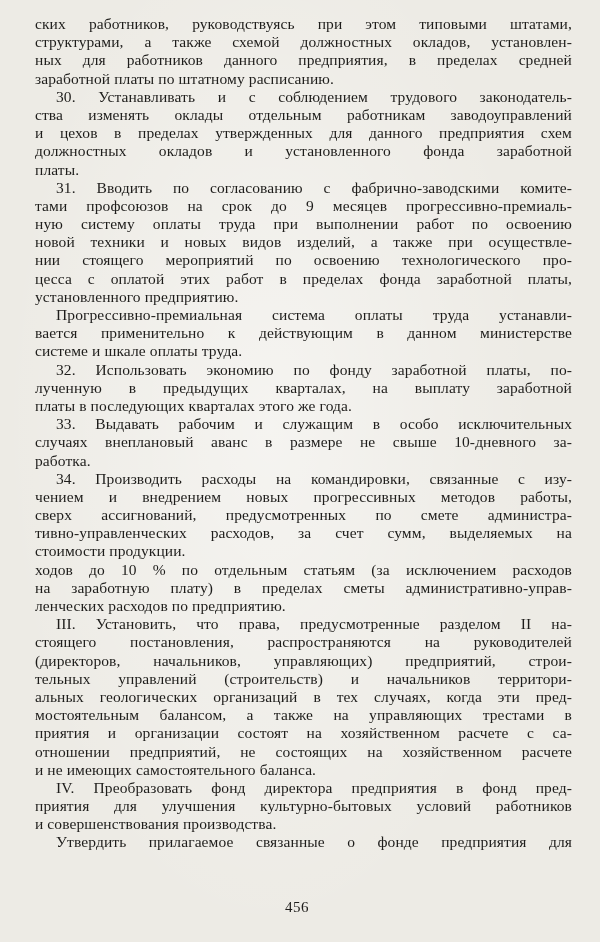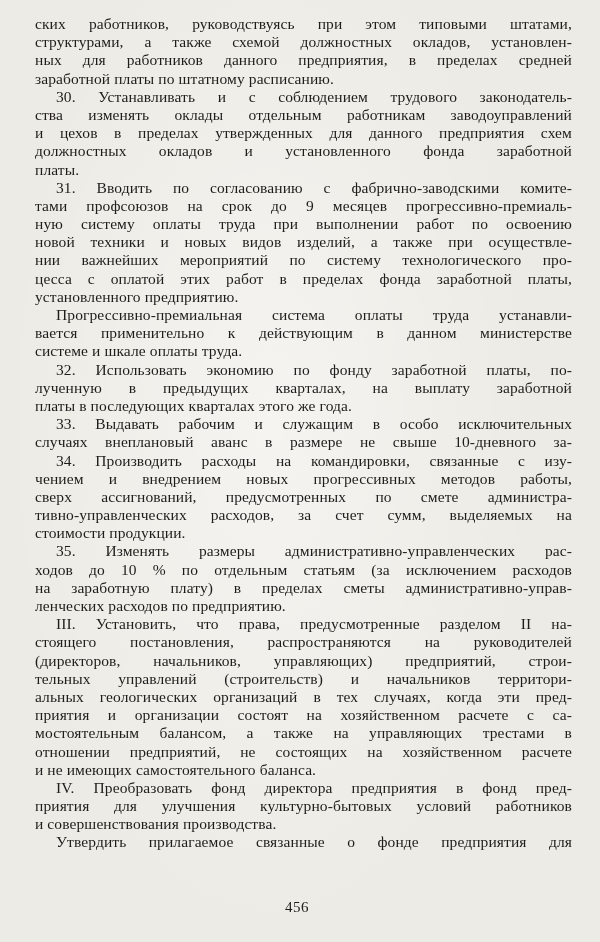--- a/index.html
+++ b/index.html
@@ -76,59 +76,59 @@
         <div class="line">ства изменять оклады отдельным работникам заводоуправлений</div>
         <div class="line">и цехов в пределах утвержденных для данного предприятия схем</div>
         <div class="line">должностных окладов и установленного фонда заработной</div>
         <div class="line lastline">платы.</div>
       </div>
       <div class="paragraph">
         <div class="line indent">31. Вводить по согласованию с фабрично-заводскими комите-</div>
         <div class="line">тами профсоюзов на срок до 9 месяцев прогрессивно-премиаль-</div>
         <div class="line">ную систему оплаты труда при выполнении работ по освоению</div>
         <div class="line">новой техники и новых видов изделий, а также при осуществле-</div>
-        <div class="line">нии важнейших мероприятий по систему технологического про-</div>
+        <div class="line">нии стоящего мероприятий по освоению технологического про-</div>
         <div class="line">цесса с оплатой этих работ в пределах фонда заработной платы,</div>
         <div class="line lastline">установленного предприятию.</div>
       </div>
       <div class="paragraph">
         <div class="line indent">Прогрессивно-премиальная система оплаты труда устанавли-</div>
         <div class="line">вается применительно к действующим в данном министерстве</div>
         <div class="line lastline">системе и шкале оплаты труда.</div>
       </div>
       <div class="paragraph">
         <div class="line indent">32. Использовать экономию по фонду заработной платы, по-</div>
         <div class="line">лученную в предыдущих кварталах, на выплату заработной</div>
         <div class="line lastline">платы в последующих кварталах этого же года.</div>
       </div>
       <div class="paragraph">
         <div class="line indent">33. Выдавать рабочим и служащим в особо исключительных</div>
         <div class="line">случаях внеплановый аванс в размере не свыше 10-дневного за-</div>
+        <div class="line lastline">работка.</div>
       </div>
       <div class="paragraph">
         <div class="line indent">34. Производить расходы на командировки, связанные с изу-</div>
         <div class="line">чением и внедрением новых прогрессивных методов работы,</div>
         <div class="line">сверх ассигнований, предусмотренных по смете администра-</div>
         <div class="line">тивно-управленческих расходов, за счет сумм, выделяемых на</div>
         <div class="line lastline">стоимости продукции.</div>
       </div>
       <div class="paragraph">
-        <div class="line indent">35. Изменять размеры административно-управленческих рас-</div>
         <div class="line">ходов до 10 % по отдельным статьям (за исключением расходов</div>
         <div class="line">на заработную плату) в пределах сметы административно-управ-</div>
         <div class="line lastline">ленческих расходов по предприятию.</div>
       </div>
       <div class="paragraph">
         <div class="line indent">III. Установить, что права, предусмотренные разделом II на-</div>
         <div class="line">стоящего постановления, распространяются на руководителей</div>
         <div class="line">(директоров, начальников, управляющих) предприятий, строи-</div>
         <div class="line">тельных управлений (строительств) и начальников территори-</div>
         <div class="line">альных геологических организаций в тех случаях, когда эти пред-</div>
+        <div class="line">мостоятельным балансом, а также на управляющих трестами в</div>
         <div class="line">приятия и организации состоят на хозяйственном расчете с са-</div>
-        <div class="line">мостоятельным балансом, а также на управляющих трестами в</div>
         <div class="line">отношении предприятий, не состоящих на хозяйственном расчете</div>
         <div class="line lastline">и не имеющих самостоятельного баланса.</div>
       </div>
       <div class="paragraph">
         <div class="line indent">IV. Преобразовать фонд директора предприятия в фонд пред-</div>
         <div class="line">приятия для улучшения культурно-бытовых условий работников</div>
         <div class="line lastline">и совершенствования производства.</div>
       </div>
       <div class="paragraph">
         <div class="line indent">Утвердить прилагаемое связанные о фонде предприятия для</div>

